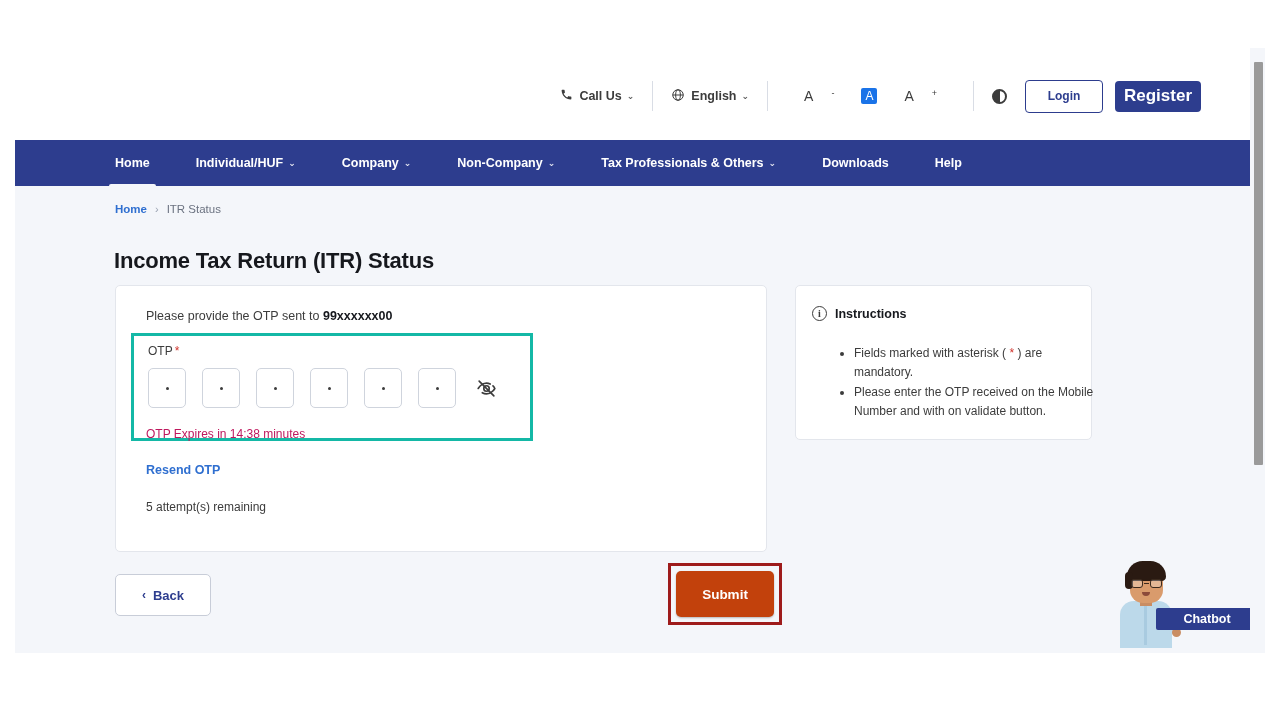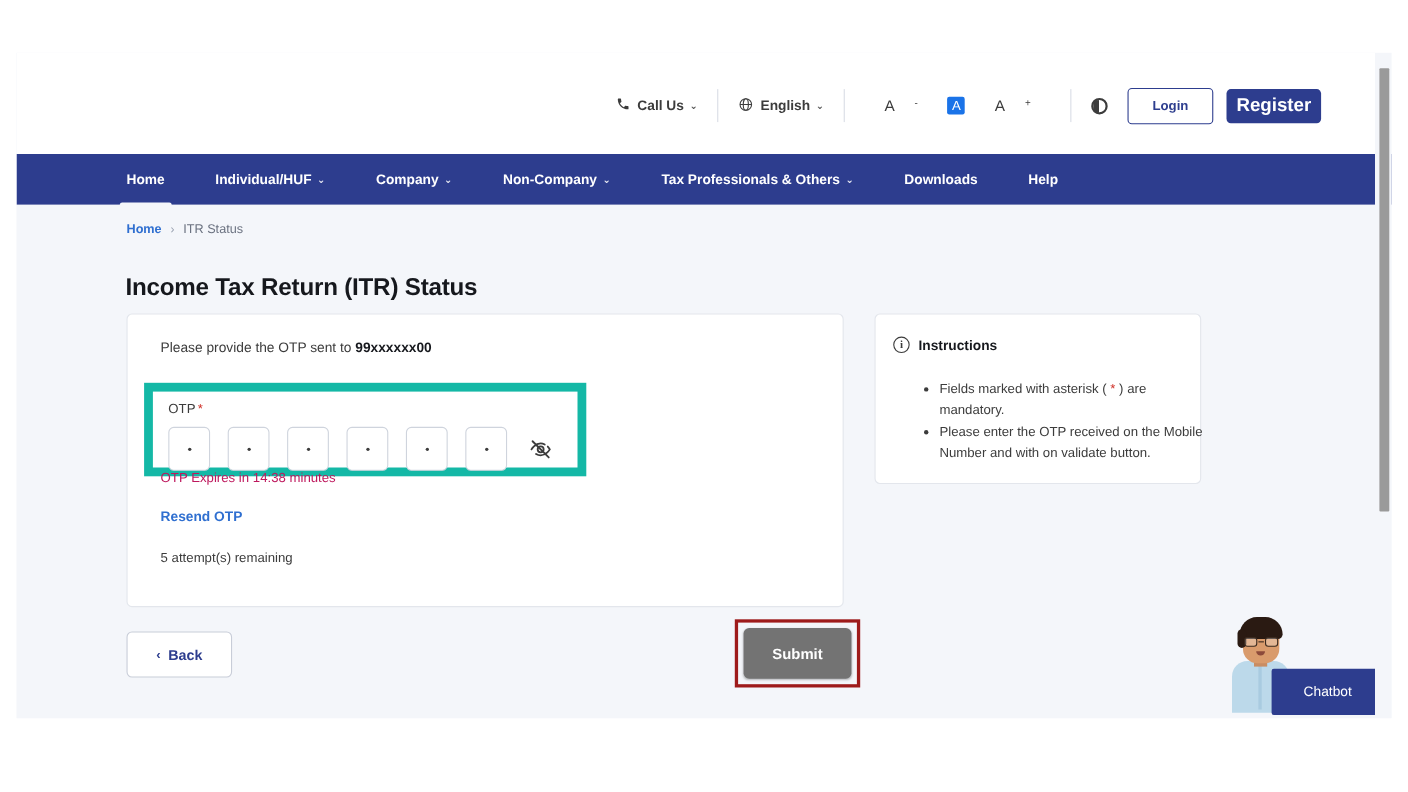--- a/index.html
+++ b/index.html
@@ -63,22 +63,22 @@
   .crumb .cur{color:#6b7280;}
   .title{position:absolute;left:99px;top:200px;font-size:22px;font-weight:bold;color:#16181d;
       letter-spacing:-.2px;}
 
   
   .card{position:absolute;left:100px;top:237px;width:652px;height:267px;background:#ffffff;
       border:1px solid #e3e6ec;border-radius:5px;box-sizing:border-box;}
   .card-lead{position:absolute;left:30px;top:23px;font-size:12.5px;color:#3c3c3c;}
   .card-lead b{color:#16181d;}
 
-  .otp-block{position:absolute;left:15px;top:62px;width:402px;height:85px;
-      border:8px solid #14b8a6;box-sizing:border-box;}
+  .otp-block{position:absolute;left:15px;top:47px;width:402px;height:108px;
+      border:3px solid #14b8a6;box-sizing:border-box;}
   .otp-label{position:absolute;left:14px;top:8px;font-size:12px;color:#3c3c3c;}
   .otp-label .req{color:#d0342c;margin-left:2px;}
   .otp-boxes{position:absolute;left:14px;top:32px;display:flex;align-items:center;}
   .otp-box{width:36px;height:38px;border:1px solid #cfd4dd;border-radius:5px;background:#ffffff;
       margin-right:16px;display:flex;align-items:center;justify-content:center;cursor:text;}
   .otp-box .dot{width:3px;height:3px;border-radius:50%;background:#3c3c3c;}
   .eye{margin-left:4px;cursor:pointer;display:flex;align-items:center;}
 
   .expires{position:absolute;left:30px;top:141px;font-size:12px;color:#be185d;}
   .resend{position:absolute;left:30px;top:177px;font-size:12.5px;color:#2f6fd0;font-weight:bold;
@@ -97,28 +97,28 @@
   .instr-list li{font-size:12px;color:#3c3c3c;line-height:19px;margin-bottom:1px;}
   .instr-list li .req{color:#d0342c;}
 
   
   .btn-back{position:absolute;left:100px;top:526px;width:96px;height:42px;background:#ffffff;
       border:1px solid #c8cdd8;border-radius:5px;color:#2d3d8e;font-size:13px;font-weight:bold;
       display:flex;align-items:center;justify-content:center;cursor:pointer;box-sizing:border-box;}
   .btn-back .lt{margin-right:7px;font-size:12px;}
   .submit-ann{position:absolute;left:653px;top:515px;width:114px;height:62px;
       border:3px solid #9e1b1b;box-sizing:border-box;}
-  .btn-submit{position:absolute;left:661px;top:523px;width:98px;height:46px;background:#737373;
+  .btn-submit{position:absolute;left:661px;top:523px;width:98px;height:46px;background:#c2410c;
       border:none;border-radius:5px;color:#ffffff;font-size:13.5px;font-weight:bold;display:flex;
       align-items:center;justify-content:center;cursor:pointer;box-shadow:0 1px 2px rgba(0,0,0,.25);}
 
   
   .chat-wrap{position:absolute;left:1083px;top:508px;width:160px;height:97px;}
-  .chat-btn{position:absolute;left:58px;top:52px;width:102px;height:42px;background:#2d3d8e;
-      color:#ffffff;font-size:12.5px;font-weight:normal;display:flex;align-items:center;
+  .chat-btn{position:absolute;left:58px;top:52px;width:102px;height:22px;background:#2d3d8e;
+      color:#ffffff;font-size:12.5px;font-weight:bold;display:flex;align-items:center;
       justify-content:center;border-radius:2px;cursor:pointer;}
   .avatar{position:absolute;left:16px;top:0;width:64px;height:92px;}
   .av-body{position:absolute;left:6px;top:45px;width:52px;height:47px;background:#bcd9ea;
       border-radius:14px 14px 0 0;}
   .av-body:before{content:"";position:absolute;left:24px;top:4px;width:3px;height:40px;
       background:#a9cbe0;}
   .av-arm{position:absolute;left:44px;top:64px;width:20px;height:13px;background:#bcd9ea;
       border-radius:6px;transform:rotate(14deg);}
   .av-hand{position:absolute;left:58px;top:72px;width:9px;height:9px;border-radius:50%;
       background:#c98d63;}

